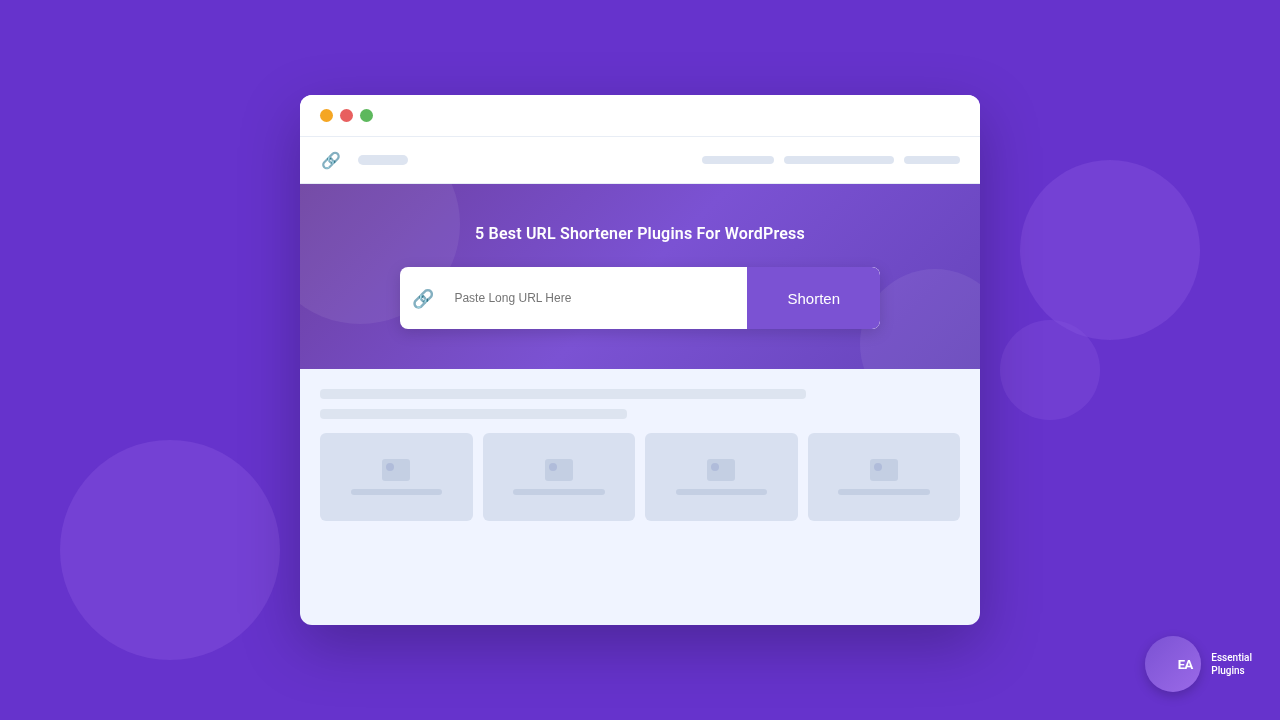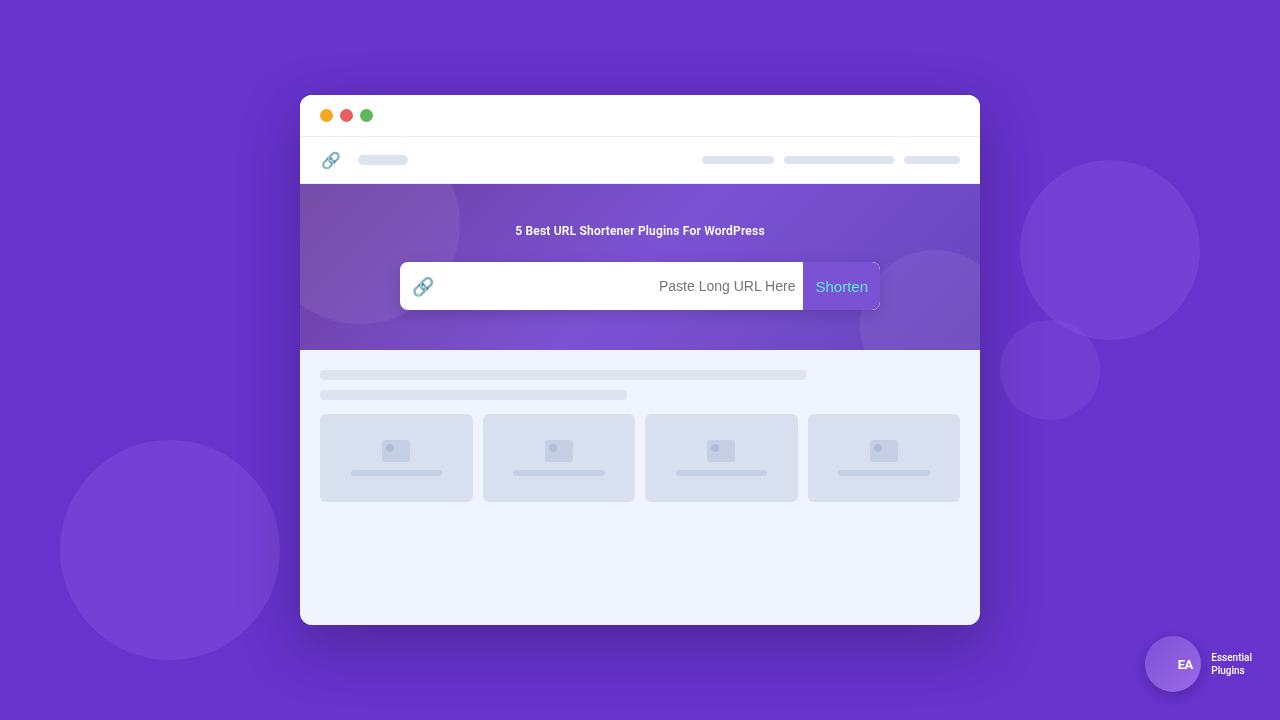--- a/index.html
+++ b/index.html
@@ -134,21 +134,21 @@
       width: 200px; height: 200px;
       top: -60px; left: -40px;
     }
     .hero-circle-2 {
       width: 150px; height: 150px;
       bottom: -50px; right: -30px;
     }
 
     .hero-title {
       color: #ffffff;
-      font-size: 12px;
+      font-size: 16px;
       font-weight: 600;
       text-align: center;
       position: relative;
       z-index: 1;
       letter-spacing: 0.2px;
     }
 
     
     .url-input-row {
       display: flex;
@@ -165,31 +165,30 @@
       display: flex;
       align-items: center;
       padding: 0 12px;
       color: #aab0c0;
       font-size: 18px;
     }
     .url-input {
       flex: 1;
       border: none;
       outline: none;
-      font-size: 14px;
+      font-size: 12px;
       color: #aab0c0;
-      padding: 16px 8px;
+      padding: 24px 8px;
       background: transparent;
-      text-align: right;
     }
     .shorten-btn {
       background: #7B52D3;
-      color: #5eead4;
+      color: #ffffff;
       border: none;
-      padding: 0 12px;
+      padding: 0 40px;
       font-size: 15px;
       font-weight: 500;
       cursor: pointer;
       white-space: nowrap;
       border-radius: 0 8px 8px 0;
     }
 
     
     .content-area {
       padding: 20px 20px 10px;

